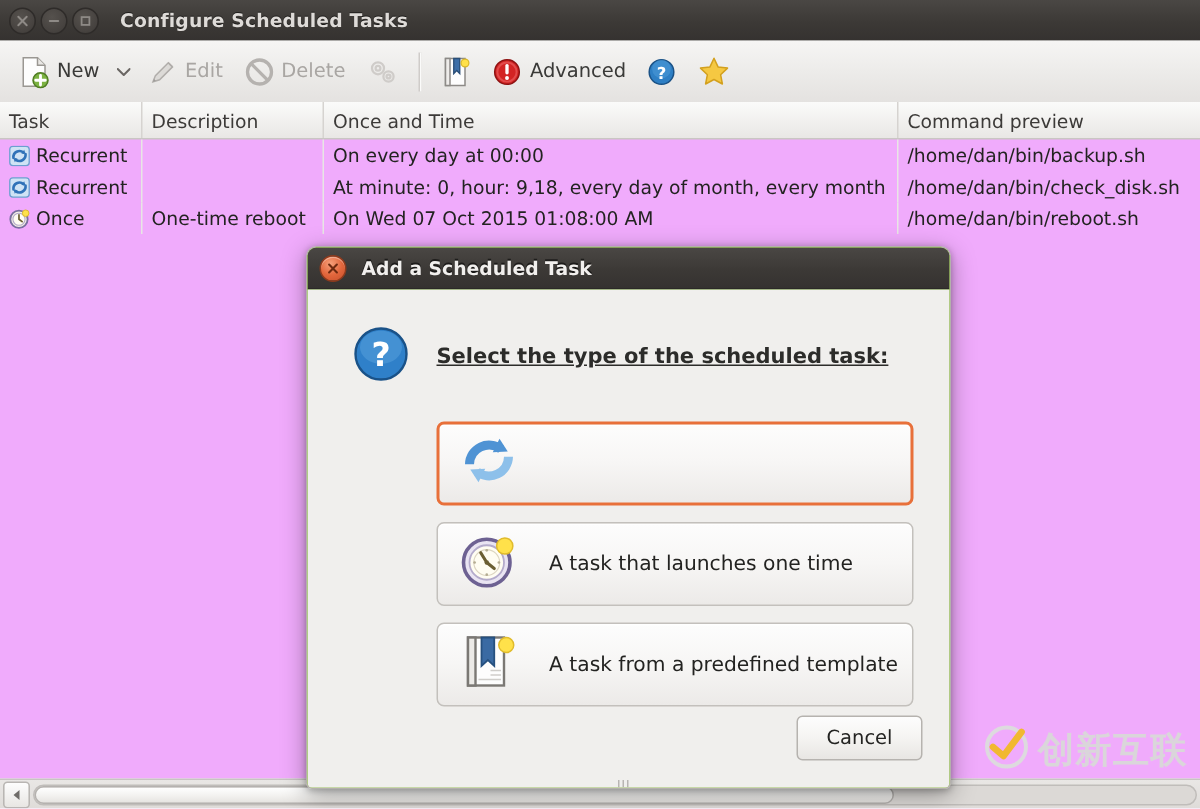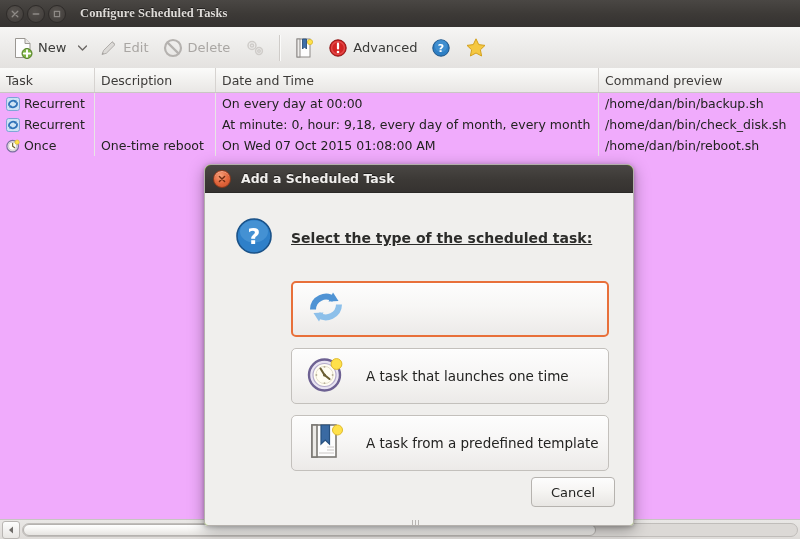--- a/index.html
+++ b/index.html
@@ -33,21 +33,20 @@
     display: flex; align-items: center; justify-content: center;
   }
   .wbtn svg { display: block; }
   .win-title {
     color: #dedbd8;
     font-size: 12.5px;
     font-weight: bold;
     margin-left: 14px;
     letter-spacing: .1px;
     text-shadow: 0 -1px 0 rgba(0,0,0,.55);
-    font-family: Liberation Serif, serif;
   }
 
   
   .toolbar {
     position: absolute; left: 0; top: 27px;
     width: 800px; height: 41px;
     background: linear-gradient(to bottom, #f6f5f4 0%, #edecea 48%, #e4e2e0 100%);
     border-bottom: 1px solid #c4c1be;
     display: flex; align-items: center;
   }
@@ -369,21 +368,21 @@
           <path d="M11 1.8 L13.7 7.6 L20 8.4 L15.4 12.8 L16.6 19 L11 16 L5.4 19 L6.6 12.8 L2 8.4 L8.3 7.6 Z" fill="#f5c842" stroke="#d3a01d" stroke-width="1" stroke-linejoin="round"></path>
         </svg>
       </span>
     </div>
   </div>
 
   <div class="tbl">
     <div class="thead">
       <div class="th" style="width:95px">Task</div>
       <div class="th" style="width:121px">Description</div>
-      <div class="th" style="width:383px">Date and Time</div>
+      <div class="th" style="width:383px">Once and Time</div>
       <div class="th" style="width:201px; border-right:none">Command preview</div>
     </div>
     <div class="tbody">
 
       <div class="trow">
         <div class="td c0" style="width:95px">
           <span>
             <svg class="ico" width="14" height="14" viewBox="0 0 16 16">
               <rect x="0.6" y="0.6" width="14.8" height="14.8" rx="2.4" fill="#cfe3f5" stroke="#6c9fd0" stroke-width="1"></rect>
               <path d="M3.4 9.4 A4.6 4.6 0 0 1 11 5.4" fill="none" stroke="#2f72b8" stroke-width="2" stroke-linecap="round"></path>
@@ -441,20 +440,29 @@
     <div class="sb-arrow">
       <svg width="6" height="8" viewBox="0 0 6 8">
         <path d="M5 0.6 L1 4 L5 7.4 Z" fill="#6f6c69"></path>
       </svg>
     </div>
     <div class="sb-trough">
       <div class="sb-thumb"></div>
     </div>
   </div>
 
+  <div class="watermark">
+    <span>
+      <svg width="30" height="30" viewBox="0 0 30 30">
+        <circle cx="15" cy="15" r="13" fill="none" stroke="#dddddd" stroke-width="2.6"></circle>
+        <path d="M6 15 L13 21 L25 5" fill="none" stroke="#f2b927" stroke-width="4.5" stroke-linecap="round" stroke-linejoin="round"></path>
+      </svg>
+    </span>
+    <span class="wm-text">创新互联</span>
+  </div>
 
   <div class="dlg-shadow"></div>
   <div class="dlg">
 
     <div class="dlg-title">
       <div class="dlg-close">
         <svg width="8" height="8" viewBox="0 0 8 8">
           <path d="M1.4 1.4 L6.6 6.6 M6.6 1.4 L1.4 6.6" stroke="#6e2a10" stroke-width="1.4" stroke-linecap="round"></path>
         </svg>
       </div>

